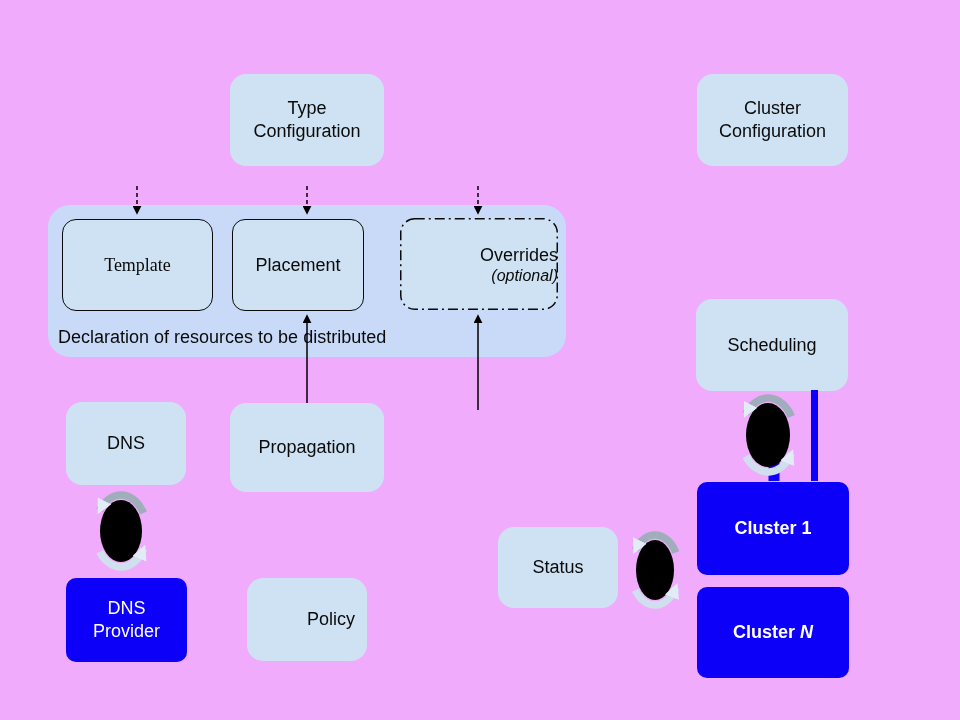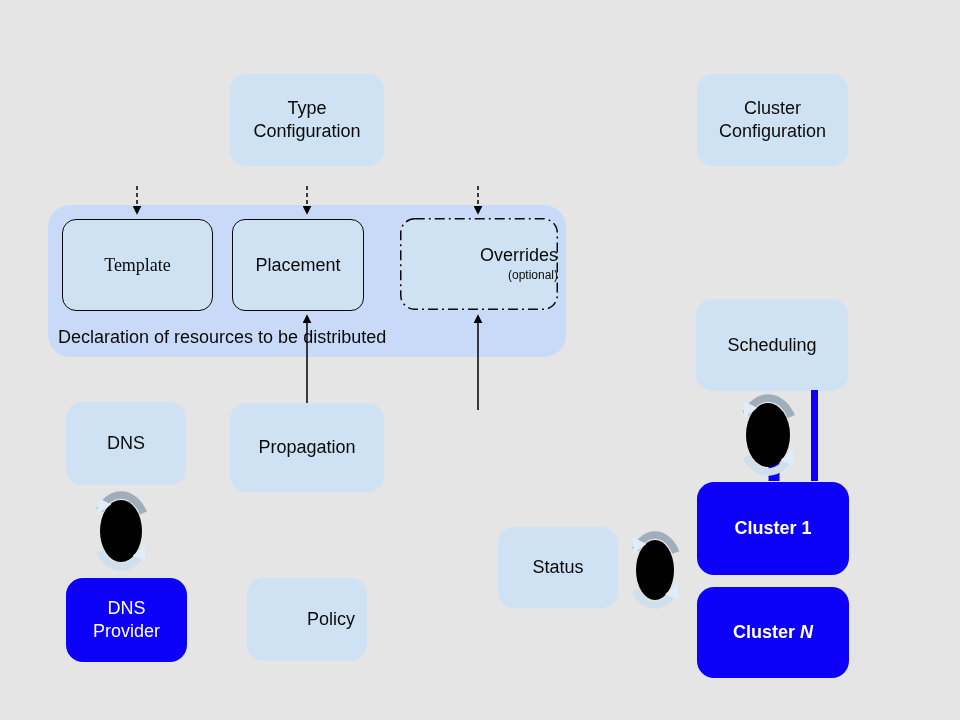--- a/index.html
+++ b/index.html
@@ -1,30 +1,30 @@
 <!DOCTYPE html>
 <html><head>
 <meta charset="utf-8">
 <style>
   html,body{margin:0;padding:0;background:#000;}
-  .stage{position:relative;width:960px;height:720px;background:#e5e5e5;overflow:hidden;
+  .stage{position:relative;width:960px;height:720px;background:#f0abfc;overflow:hidden;
          font-family:"Liberation Sans","DejaVu Sans",sans-serif;}
   .node{position:absolute;display:flex;flex-direction:column;align-items:center;
         justify-content:center;text-align:center;box-sizing:border-box;
         color:#0a0a0a;font-size:18px;line-height:23px;}
   .lightbox{background:#cfe2f3;border-radius:16px;}
-  .bluebox{background:#0d00f8;color:#ffffff;border-radius:17px;}
+  .bluebox{background:#0d00f8;color:#ffffff;border-radius:10px;}
   .bold{font-weight:bold;}
   .container{position:absolute;left:48px;top:205px;width:518px;height:152px;
              background:#c9daf8;border-radius:22px;}
   .container .caption{position:absolute;left:10px;bottom:9px;font-size:18px;
                       color:#0a0a0a;white-space:nowrap;}
   .innerbox{background:#cfe2f3;border:1.5px solid #0a0a0a;border-radius:14px;}
   .innerbox.noborder{border:none;align-items:flex-end;}
-  .sub{font-size:12px;line-height:17px;}
+  .sub{font-size:16px;line-height:17px;font-style:italic;}
   .it{font-style:italic;}
   svg.overlay{position:absolute;left:0;top:0;pointer-events:none;}
 </style>
 </head>
 <body>
 
 <div class="stage">
 
   <div class="node lightbox" style="left:230px;top:74px;width:154px;height:92px;">
     <span>Type</span>

